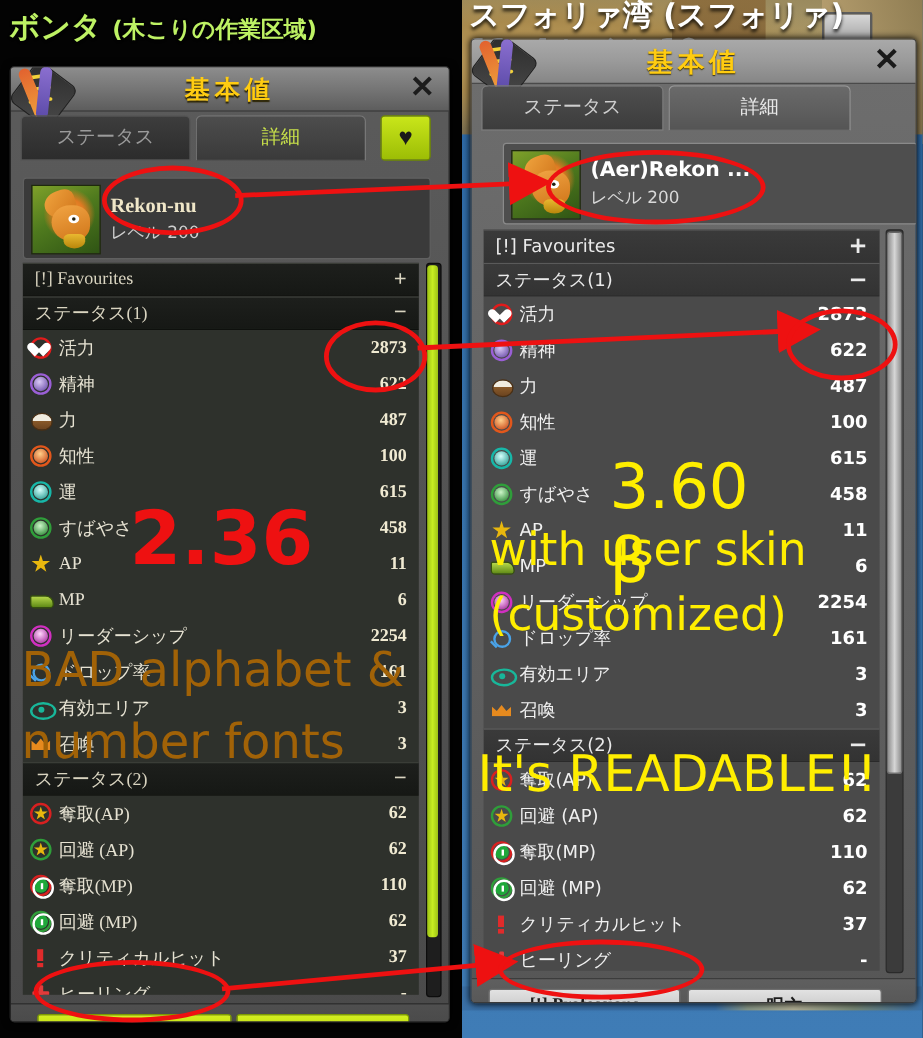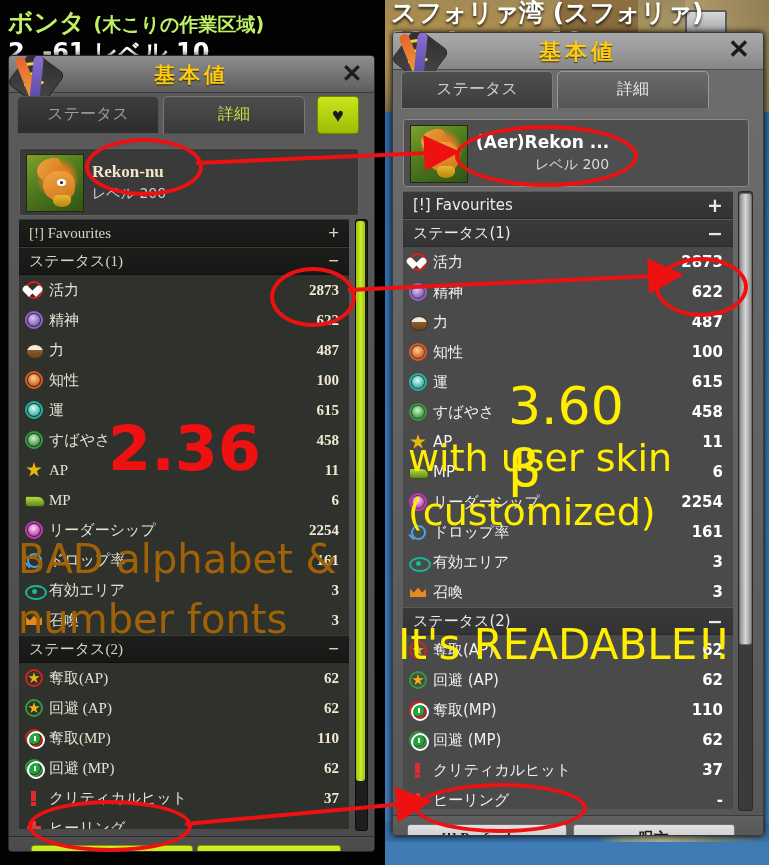--- a/index.html
+++ b/index.html
@@ -189,22 +189,22 @@
     border:1px solid #9a9a9a;color:#e8e8e8;border-bottom-color:transparent;
   }
 
   
   .charcard{position:absolute;border-radius:3px;}
   .win-l .charcard{
     left:10px;top:92px;width:338px;height:66px;
     background:#3a3a3a;border:1px solid #606060;
   }
   .win-r .charcard{
-    left:10px;top:86px;width:344px;height:66px;
-    background:#4e4e4e;border:1px solid #8a8a8a;text-align:right;
+    left:26px;top:86px;width:344px;height:66px;
+    background:#4e4e4e;border:1px solid #8a8a8a;
   }
   .portrait{
     position:absolute;left:6px;top:5px;width:56px;height:56px;
     background:
       radial-gradient(circle at 55% 42%, #f2a03c 0%, #e07a22 28%, rgba(0,0,0,0) 48%),
       linear-gradient(150deg,#7fa12a 0%,#4f7a1e 45%,#2f5414 100%);
     border:1px solid #1e2a0c;
     overflow:hidden;
   }
   .portrait .ear{
@@ -373,21 +373,20 @@
 </head>
 <body>
 
 <div class="stage">
 
   <div class="bg-left">
     <div class="worldtitle">
       <span>ボンタ</span>
       <span class="sub">(木こりの作業区域)</span>
     </div>
-    <div class="worldsub">2, -61  レベル 10</div>
   </div>
 
   <div class="bg-right">
     <div class="scene">
       <div class="door"></div>
       <div class="plank"></div>
     </div>
     <div class="water"></div>
     <div class="strip"></div>
     <div class="minimap"></div>

